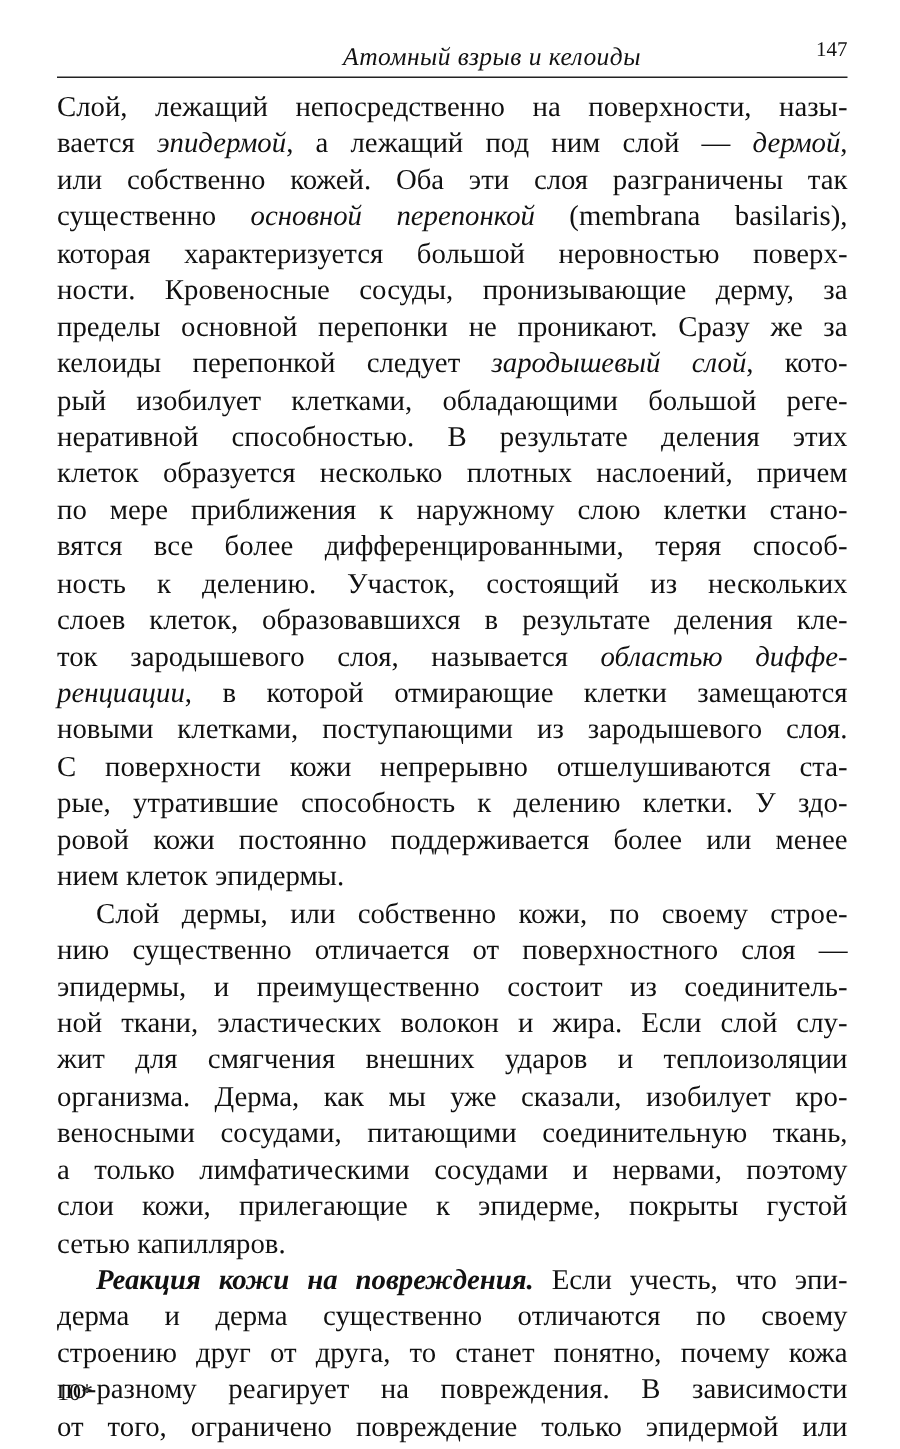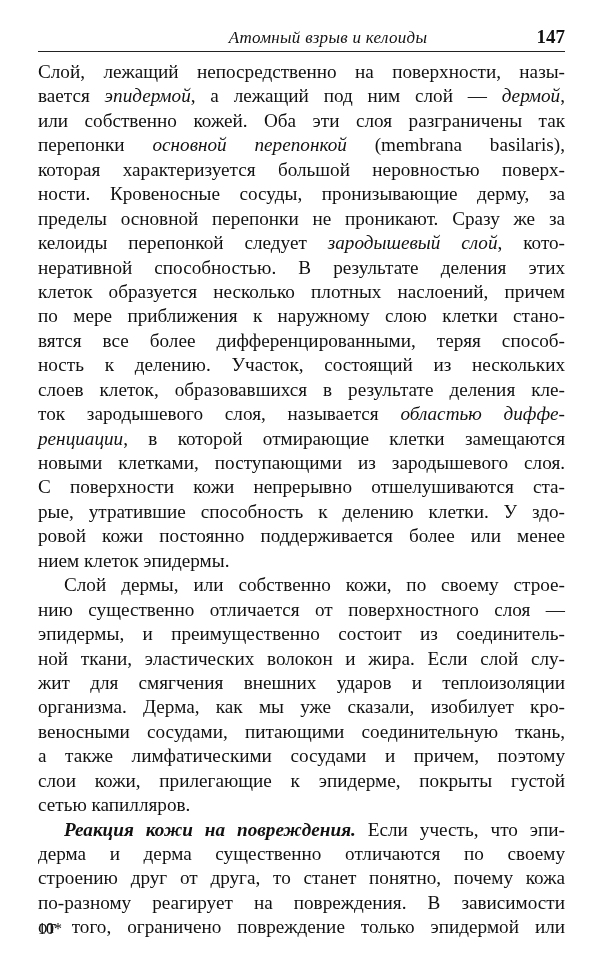--- a/index.html
+++ b/index.html
@@ -7,21 +7,21 @@
   .page { position: absolute; left: 0; top: 0; width: 508px; height: 966px; }
   .running-head {
     position: absolute; left: 38px; top: 26px; width: 527px; height: 24px;
     font-family: "Liberation Serif", serif;
   }
   .running-title {
     position: absolute; left: 160px; top: 2px; width: 260px; text-align: center;
     font-style: italic; font-size: 17px; letter-spacing: 0.3px;
   }
   .page-number {
-    position: absolute; right: 0; top: 0; font-size: 19px; font-weight: bold;
+    position: absolute; right: 0; top: 0; font-size: 14px; font-weight: normal;
   }
   .head-rule {
     position: absolute; left: 38px; top: 51px; width: 527px; height: 0;
     border-top: 1.5px solid #222;
   }
   .body-text {
     position: absolute; left: 38px; top: 60px; width: 527px;
     font-family: "Liberation Serif", serif; font-size: 19.2px; line-height: 24.45px;
   }
   .line { display: block; white-space: nowrap; text-align: justify; text-align-last: justify; height: 24.45px; }
@@ -41,46 +41,47 @@
   <div class="running-head">
     <span class="running-title">Атомный взрыв и келоиды</span>
     <span class="page-number">147</span>
   </div>
   <div class="head-rule"></div>
 
   <div class="body-text" id="body-text">
       <span class="line"><span>Слой, лежащий непосредственно на поверхности, назы-</span></span>
       <span class="line"><span>вается </span><span class="it">эпидермой</span><span>, а лежащий под ним слой — </span><span class="it">дермой</span><span>,</span></span>
       <span class="line"><span>или собственно кожей. Оба эти слоя разграничены так</span></span>
-      <span class="line"><span>перепонки </span><span class="it">основной перепонкой</span><span> (membrana basilaris),</span></span>
+      <span class="line"><span>существенно </span><span class="it">основной перепонкой</span><span> (membrana basilaris),</span></span>
       <span class="line"><span>которая характеризуется большой неровностью поверх-</span></span>
       <span class="line"><span>ности. Кровеносные сосуды, пронизывающие дерму, за</span></span>
       <span class="line"><span>пределы основной перепонки не проникают. Сразу же за</span></span>
       <span class="line"><span>келоиды перепонкой следует </span><span class="it">зародышевый слой</span><span>, кото-</span></span>
+      <span class="line"><span>рый изобилует клетками, обладающими большой реге-</span></span>
       <span class="line"><span>неративной способностью. В результате деления этих</span></span>
       <span class="line"><span>клеток образуется несколько плотных наслоений, причем</span></span>
       <span class="line"><span>по мере приближения к наружному слою клетки стано-</span></span>
       <span class="line"><span>вятся все более дифференцированными, теряя способ-</span></span>
       <span class="line"><span>ность к делению. Участок, состоящий из нескольких</span></span>
       <span class="line"><span>слоев клеток, образовавшихся в результате деления кле-</span></span>
       <span class="line"><span>ток зародышевого слоя, называется </span><span class="it">областью диффе-</span></span>
       <span class="line"><span class="it">ренциации</span><span>, в которой отмирающие клетки замещаются</span></span>
       <span class="line"><span>новыми клетками, поступающими из зародышевого слоя.</span></span>
       <span class="line"><span>С поверхности кожи непрерывно отшелушиваются ста-</span></span>
       <span class="line"><span>рые, утратившие способность к делению клетки. У здо-</span></span>
       <span class="line"><span>ровой кожи постоянно поддерживается более или менее</span></span>
       <span class="line last"><span>нием клеток эпидермы.</span></span>
       <span class="line indent"><span>Слой дермы, или собственно кожи, по своему строе-</span></span>
       <span class="line"><span>нию существенно отличается от поверхностного слоя —</span></span>
       <span class="line"><span>эпидермы, и преимущественно состоит из соединитель-</span></span>
       <span class="line"><span>ной ткани, эластических волокон и жира. Если слой слу-</span></span>
       <span class="line"><span>жит для смягчения внешних ударов и теплоизоляции</span></span>
       <span class="line"><span>организма. Дерма, как мы уже сказали, изобилует кро-</span></span>
       <span class="line"><span>веносными сосудами, питающими соединительную ткань,</span></span>
-      <span class="line"><span>а также лимфатическими сосудами и причем, поэтому</span></span>
+      <span class="line"><span>а только лимфатическими сосудами и нервами, поэтому</span></span>
       <span class="line"><span>слои кожи, прилегающие к эпидерме, покрыты густой</span></span>
       <span class="line last"><span>сетью капилляров.</span></span>
       <span class="line indent"><span class="b">Реакция кожи на повреждения.</span><span> Если учесть, что эпи-</span></span>
       <span class="line"><span>дерма и дерма существенно отличаются по своему</span></span>
       <span class="line"><span>строению друг от друга, то станет понятно, почему кожа</span></span>
       <span class="line"><span>по-разному реагирует на повреждения. В зависимости</span></span>
       <span class="line"><span>от того, ограничено повреждение только эпидермой или</span></span>
     </div>
 
   <div class="footer-signature">10*</div>

